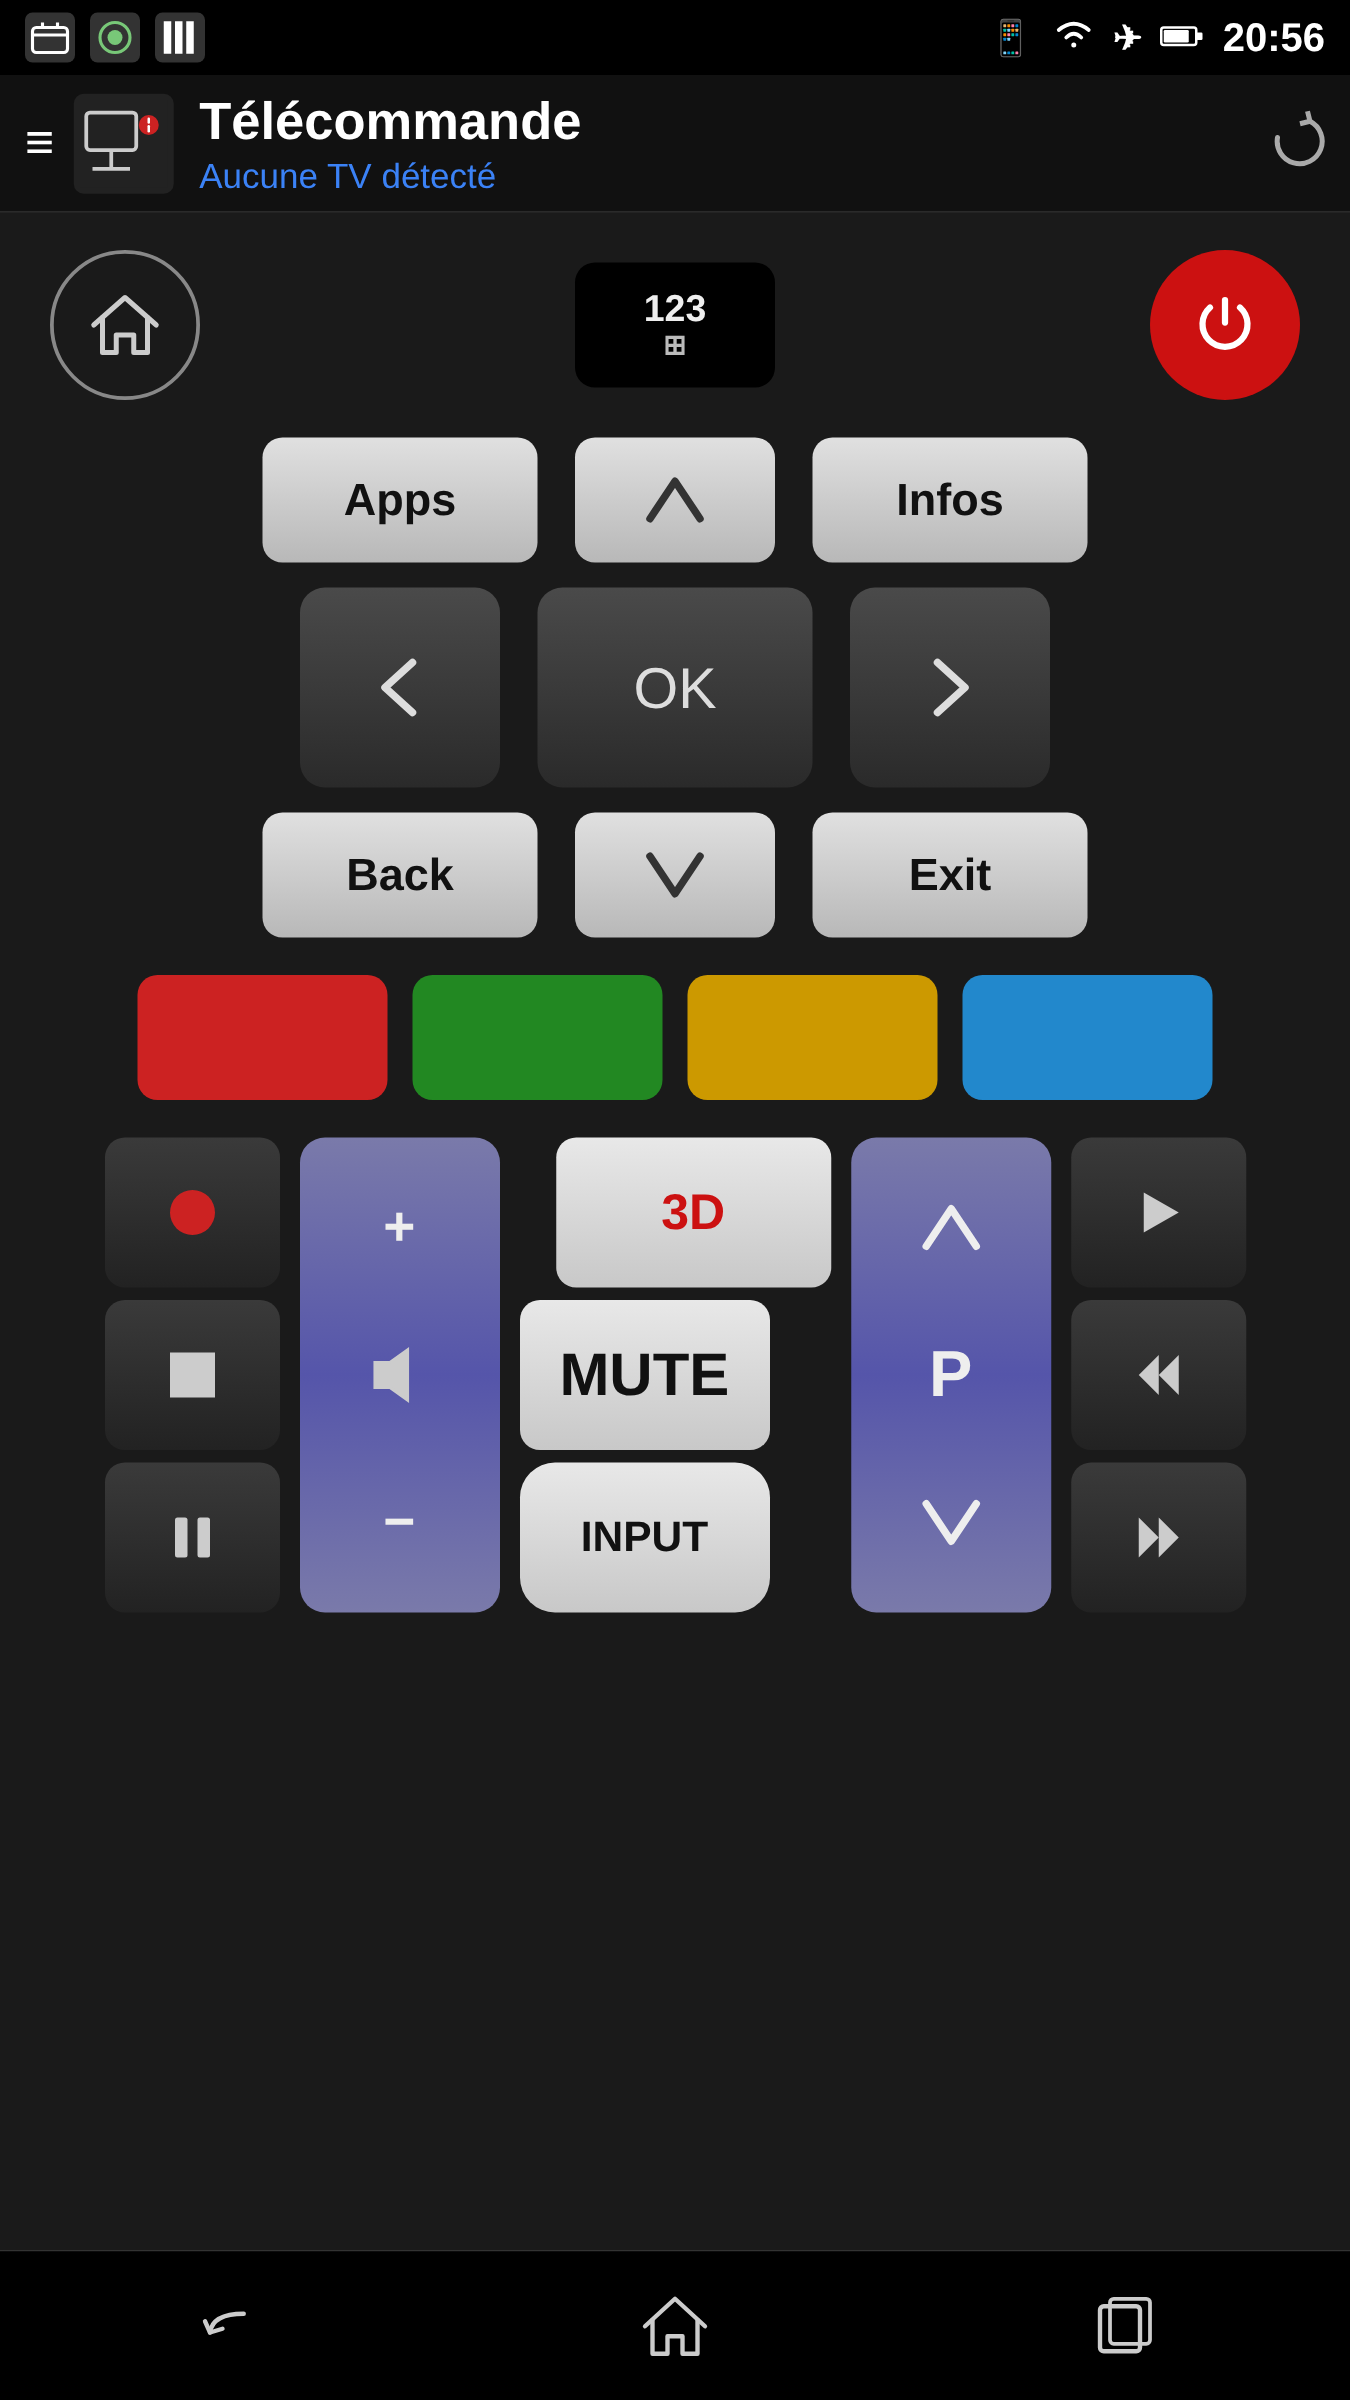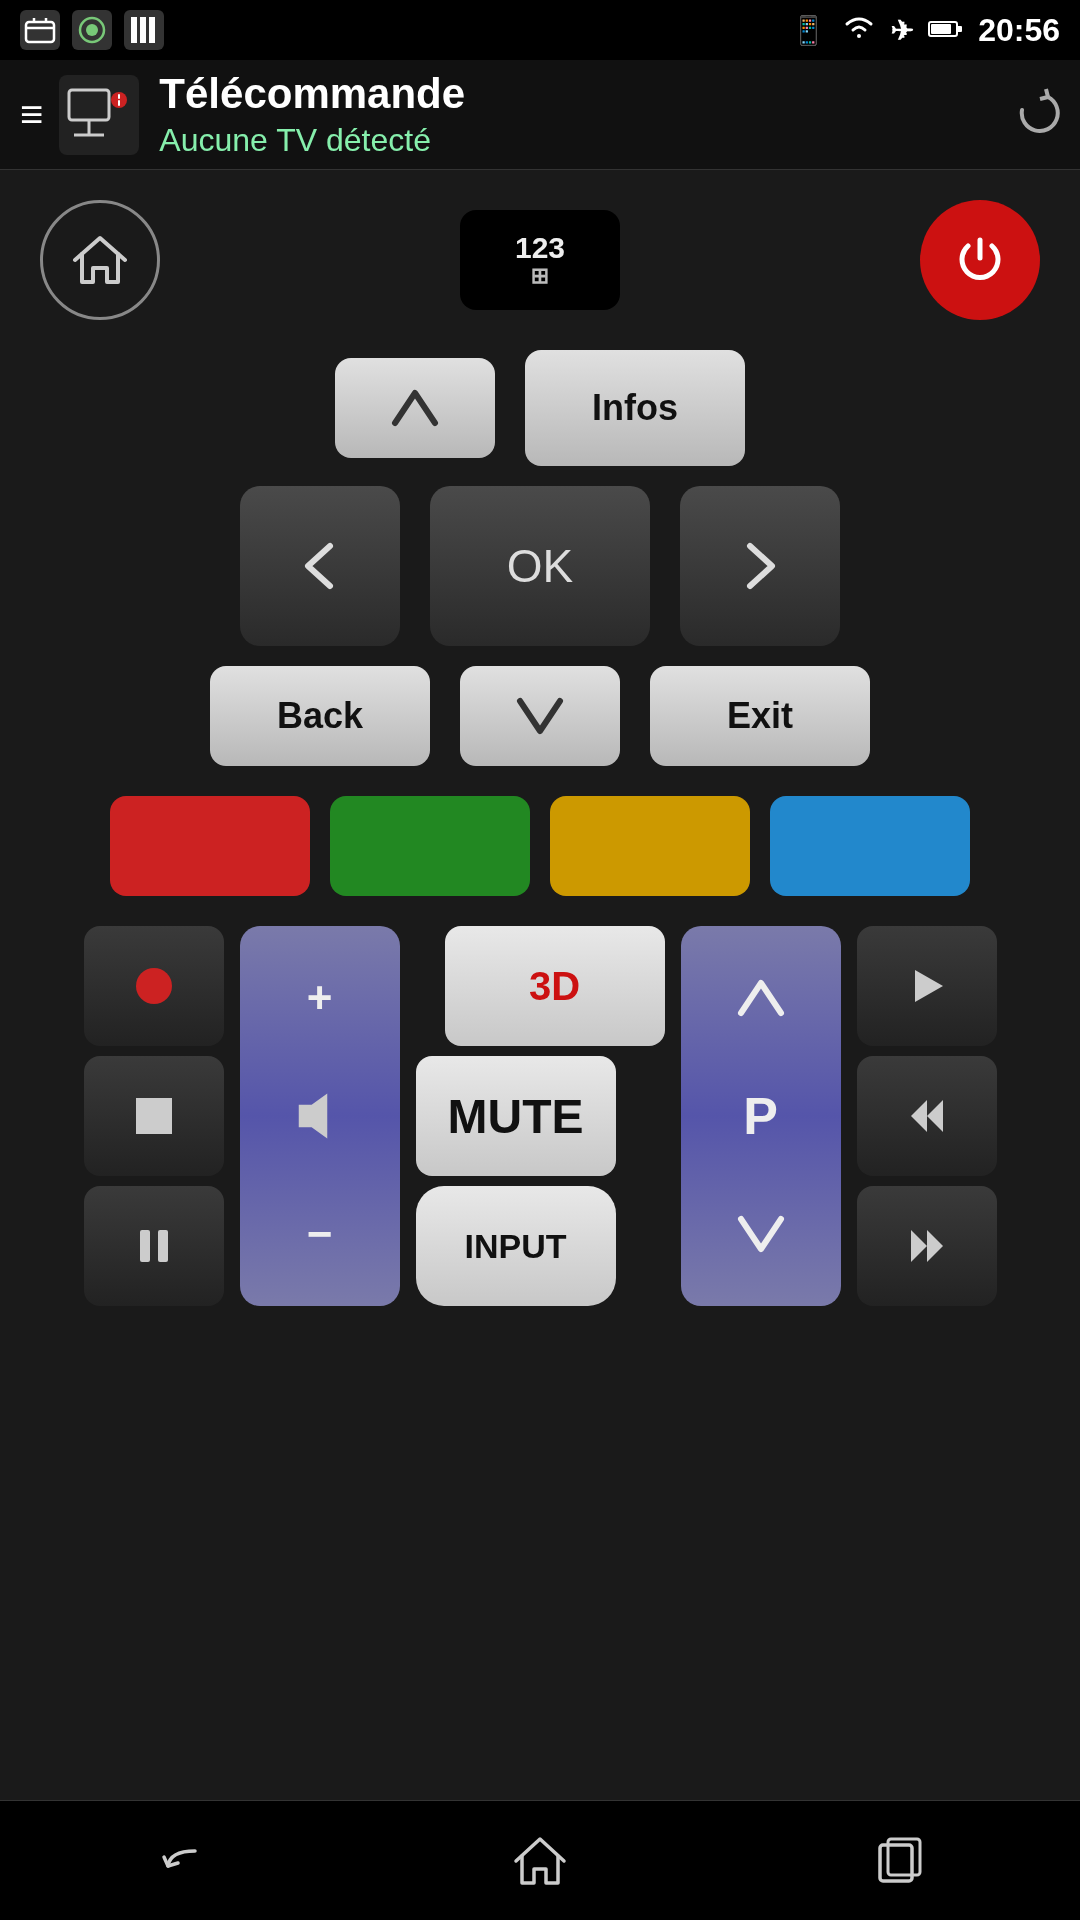--- a/index.html
+++ b/index.html
@@ -80,22 +80,22 @@
     }
     .header-text {
       flex: 1;
     }
     .header-title {
       font-size: 42px;
       font-weight: bold;
       color: #fff;
     }
     .header-subtitle {
-      font-size: 32px;
-      color: #86efac;
+      font-size: 28px;
+      color: #3b82f6;
       margin-top: 4px;
     }
     .header-refresh {
       font-size: 42px;
       color: #aaa;
       cursor: pointer;
     }
 
     
     .remote-body {
@@ -187,21 +187,21 @@
     .btn-apps {
       width: 220px;
       height: 100px;
     }
     .btn-up {
       width: 160px;
       height: 100px;
     }
     .btn-infos {
       width: 220px;
-      height: 116px;
+      height: 100px;
     }
 
     
     .row-dpad {
       display: flex;
       align-items: center;
       justify-content: center;
       gap: 30px;
     }
     .btn-dark-square {
@@ -516,20 +516,21 @@
     </button>
     <button class="btn-power">
       <svg viewBox="0 0 56 56" fill="none">
         <path d="M28 8 L28 26" stroke="#fff" stroke-width="5" stroke-linecap="round"></path>
         <path d="M16 14 A18 18 0 1 0 40 14" stroke="#fff" stroke-width="5" stroke-linecap="round" fill="none"></path>
       </svg>
     </button>
   </div>
 
   <div class="row-nav-top">
+    <button class="btn-light btn-apps">Apps</button>
     <button class="btn-light btn-up">
       <svg width="60" height="50" viewBox="0 0 60 50" fill="none">
         <polyline points="10,40 30,10 50,40" stroke="#333" stroke-width="6" stroke-linecap="round" stroke-linejoin="round" fill="none"></polyline>
       </svg>
     </button>
     <button class="btn-light btn-infos">Infos</button>
   </div>
 
   <div class="row-dpad">
     <button class="btn-dark-square btn-left-arrow">

